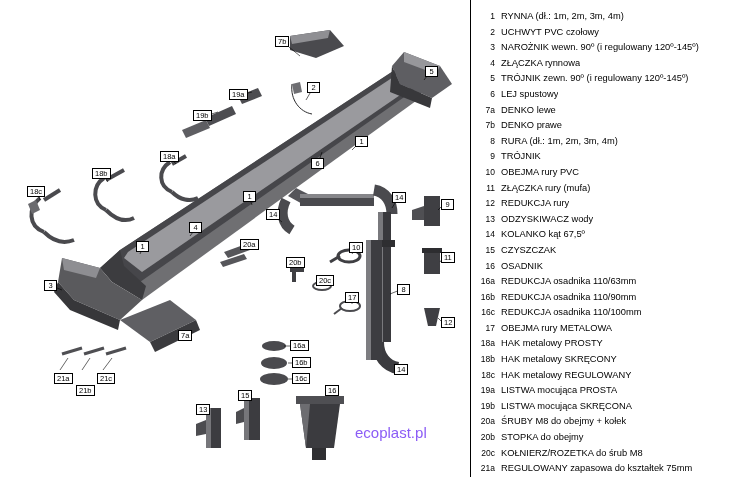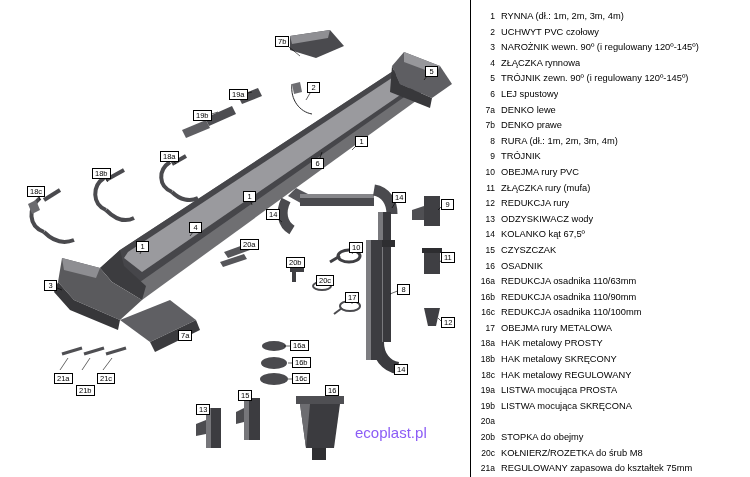--- a/index.html
+++ b/index.html
@@ -404,20 +404,21 @@
     <div class="legend-row">
         <div class="legend-code">19a</div>
         <div class="legend-label">LISTWA mocująca PROSTA</div>
       </div>
     <div class="legend-row">
         <div class="legend-code">19b</div>
         <div class="legend-label">LISTWA mocująca SKRĘCONA</div>
       </div>
     <div class="legend-row">
         <div class="legend-code">20a</div>
+        <div class="legend-label">ŚRUBY M8 do obejmy + kołek</div>
       </div>
     <div class="legend-row">
         <div class="legend-code">20b</div>
         <div class="legend-label">STOPKA do obejmy</div>
       </div>
     <div class="legend-row">
         <div class="legend-code">20c</div>
         <div class="legend-label">KOŁNIERZ/ROZETKA do śrub M8</div>
       </div>
     <div class="legend-row">

